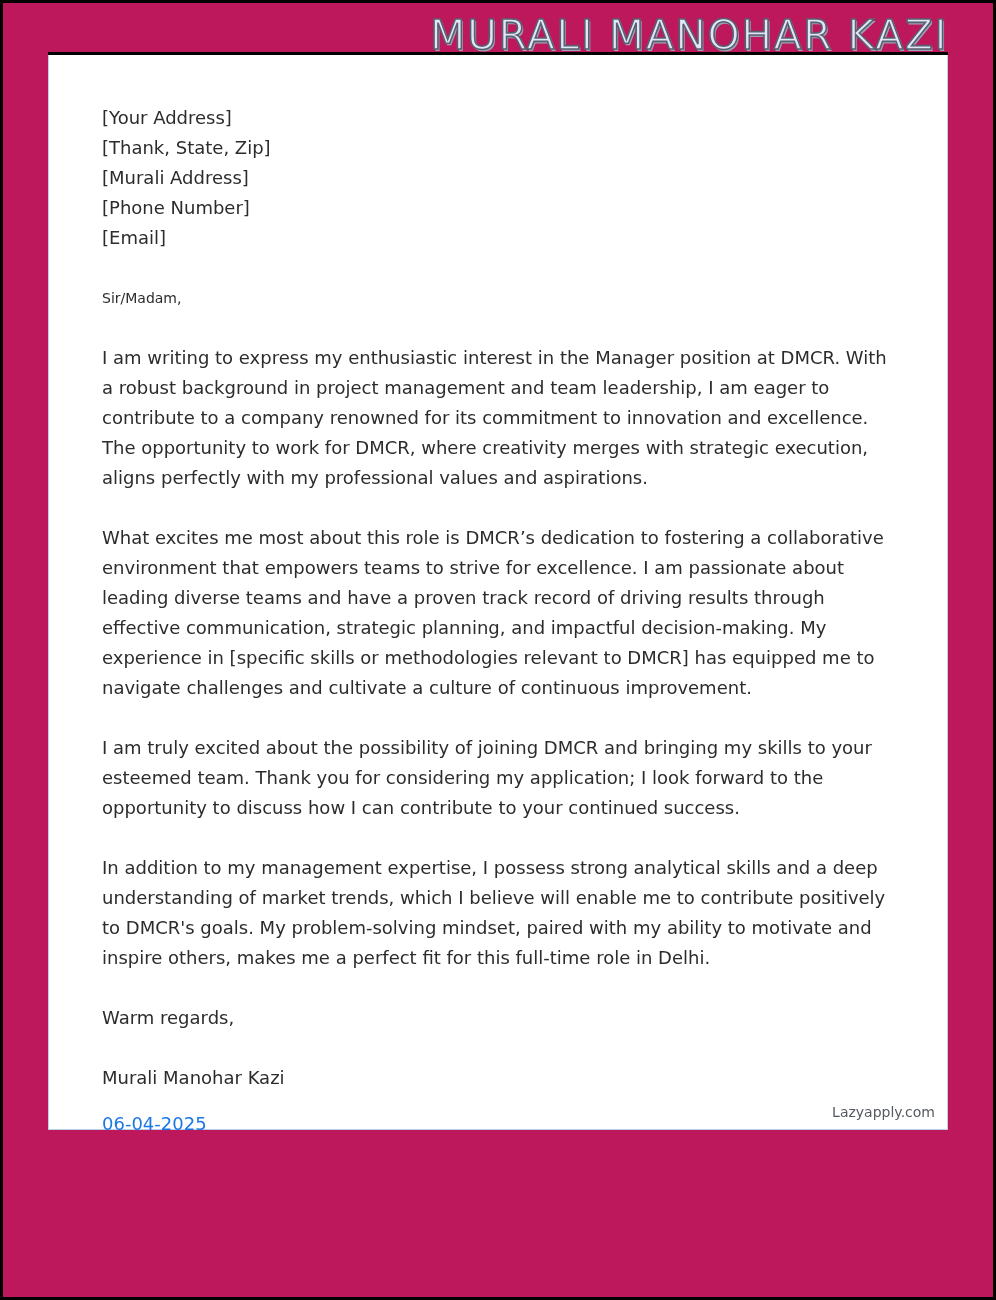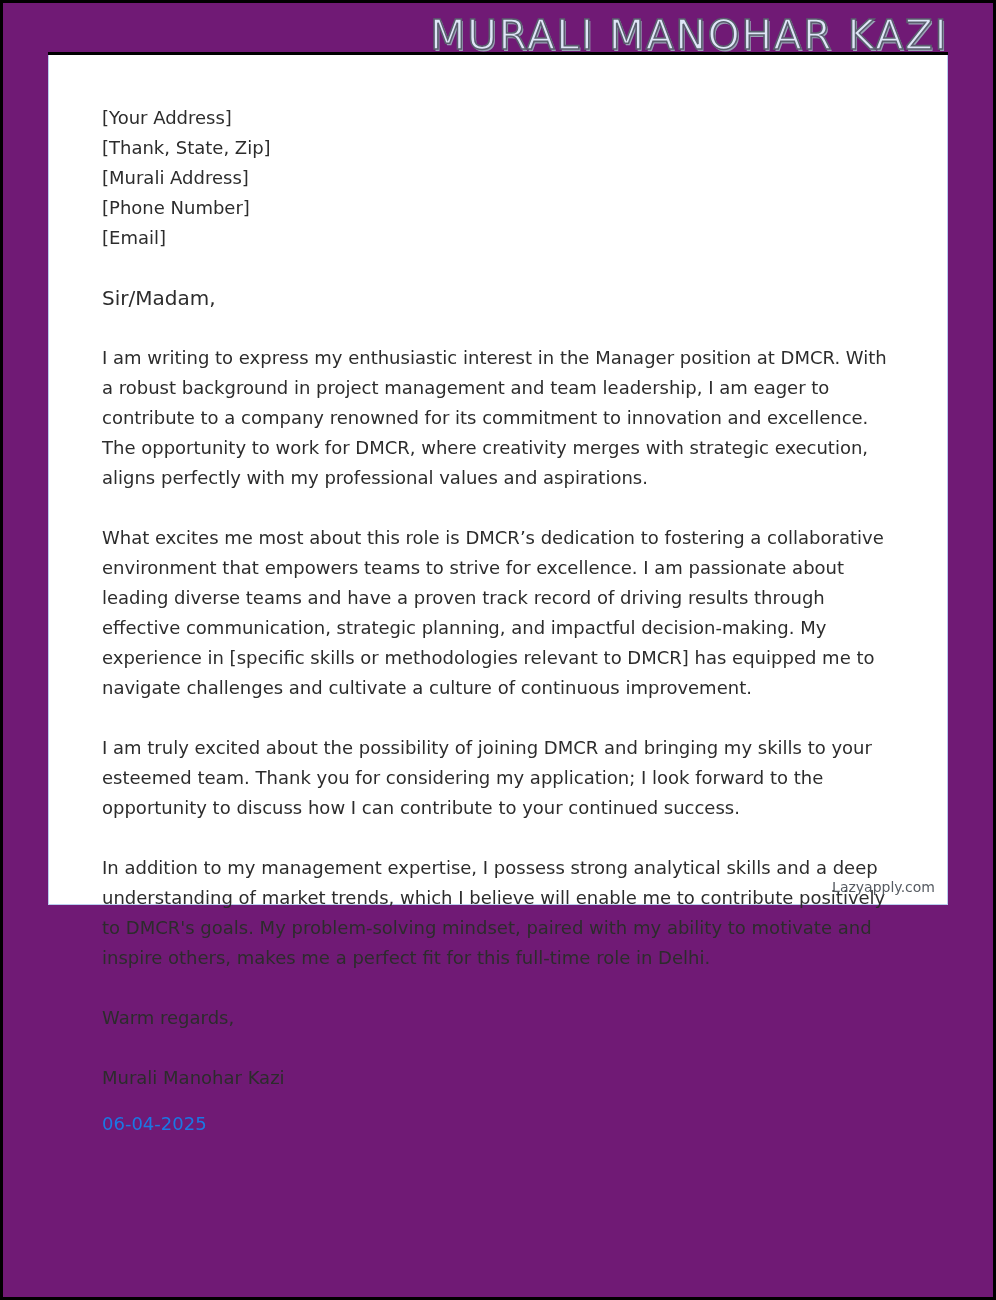--- a/index.html
+++ b/index.html
@@ -14,21 +14,21 @@
     overflow: hidden;
   }
 
   
   .page {
     position: absolute;
     left: 3px;
     top: 3px;
     width: 990px;
     height: 1294px;
-    background: #701a75;
+    background: #be185d;
     box-sizing: border-box;
   }
 
   
   .letterhead {
     position: absolute;
     left: 0;
     top: 0;
     width: 990px;
     height: 55px;
@@ -55,21 +55,21 @@
     height: 7px;
     background: #000000;
   }
 
   
   .letter-card {
     position: absolute;
     left: 45px;
     top: 52px;
     width: 900px;
-    height: 850px;
+    height: 1075px;
     background: #ffffff;
     border: 1px solid #b9cdef;
     border-top: none;
     box-sizing: border-box;
   }
 
   .letter-body {
     position: absolute;
     left: 53px;
     top: 48px;
@@ -81,21 +81,21 @@
     line-height: 30px;
     color: #2c2c2c;
   }
   .addr-line {
     display: block;
     white-space: nowrap;
   }
 
   .salutation {
     margin-top: 30px;
-    font-size: 20px;
+    font-size: 14px;
     line-height: 30px;
     color: #2c2c2c;
   }
 
   .para {
     margin-top: 30px;
     font-size: 18px;
     line-height: 30px;
     color: #2c2c2c;
     text-align: left;

